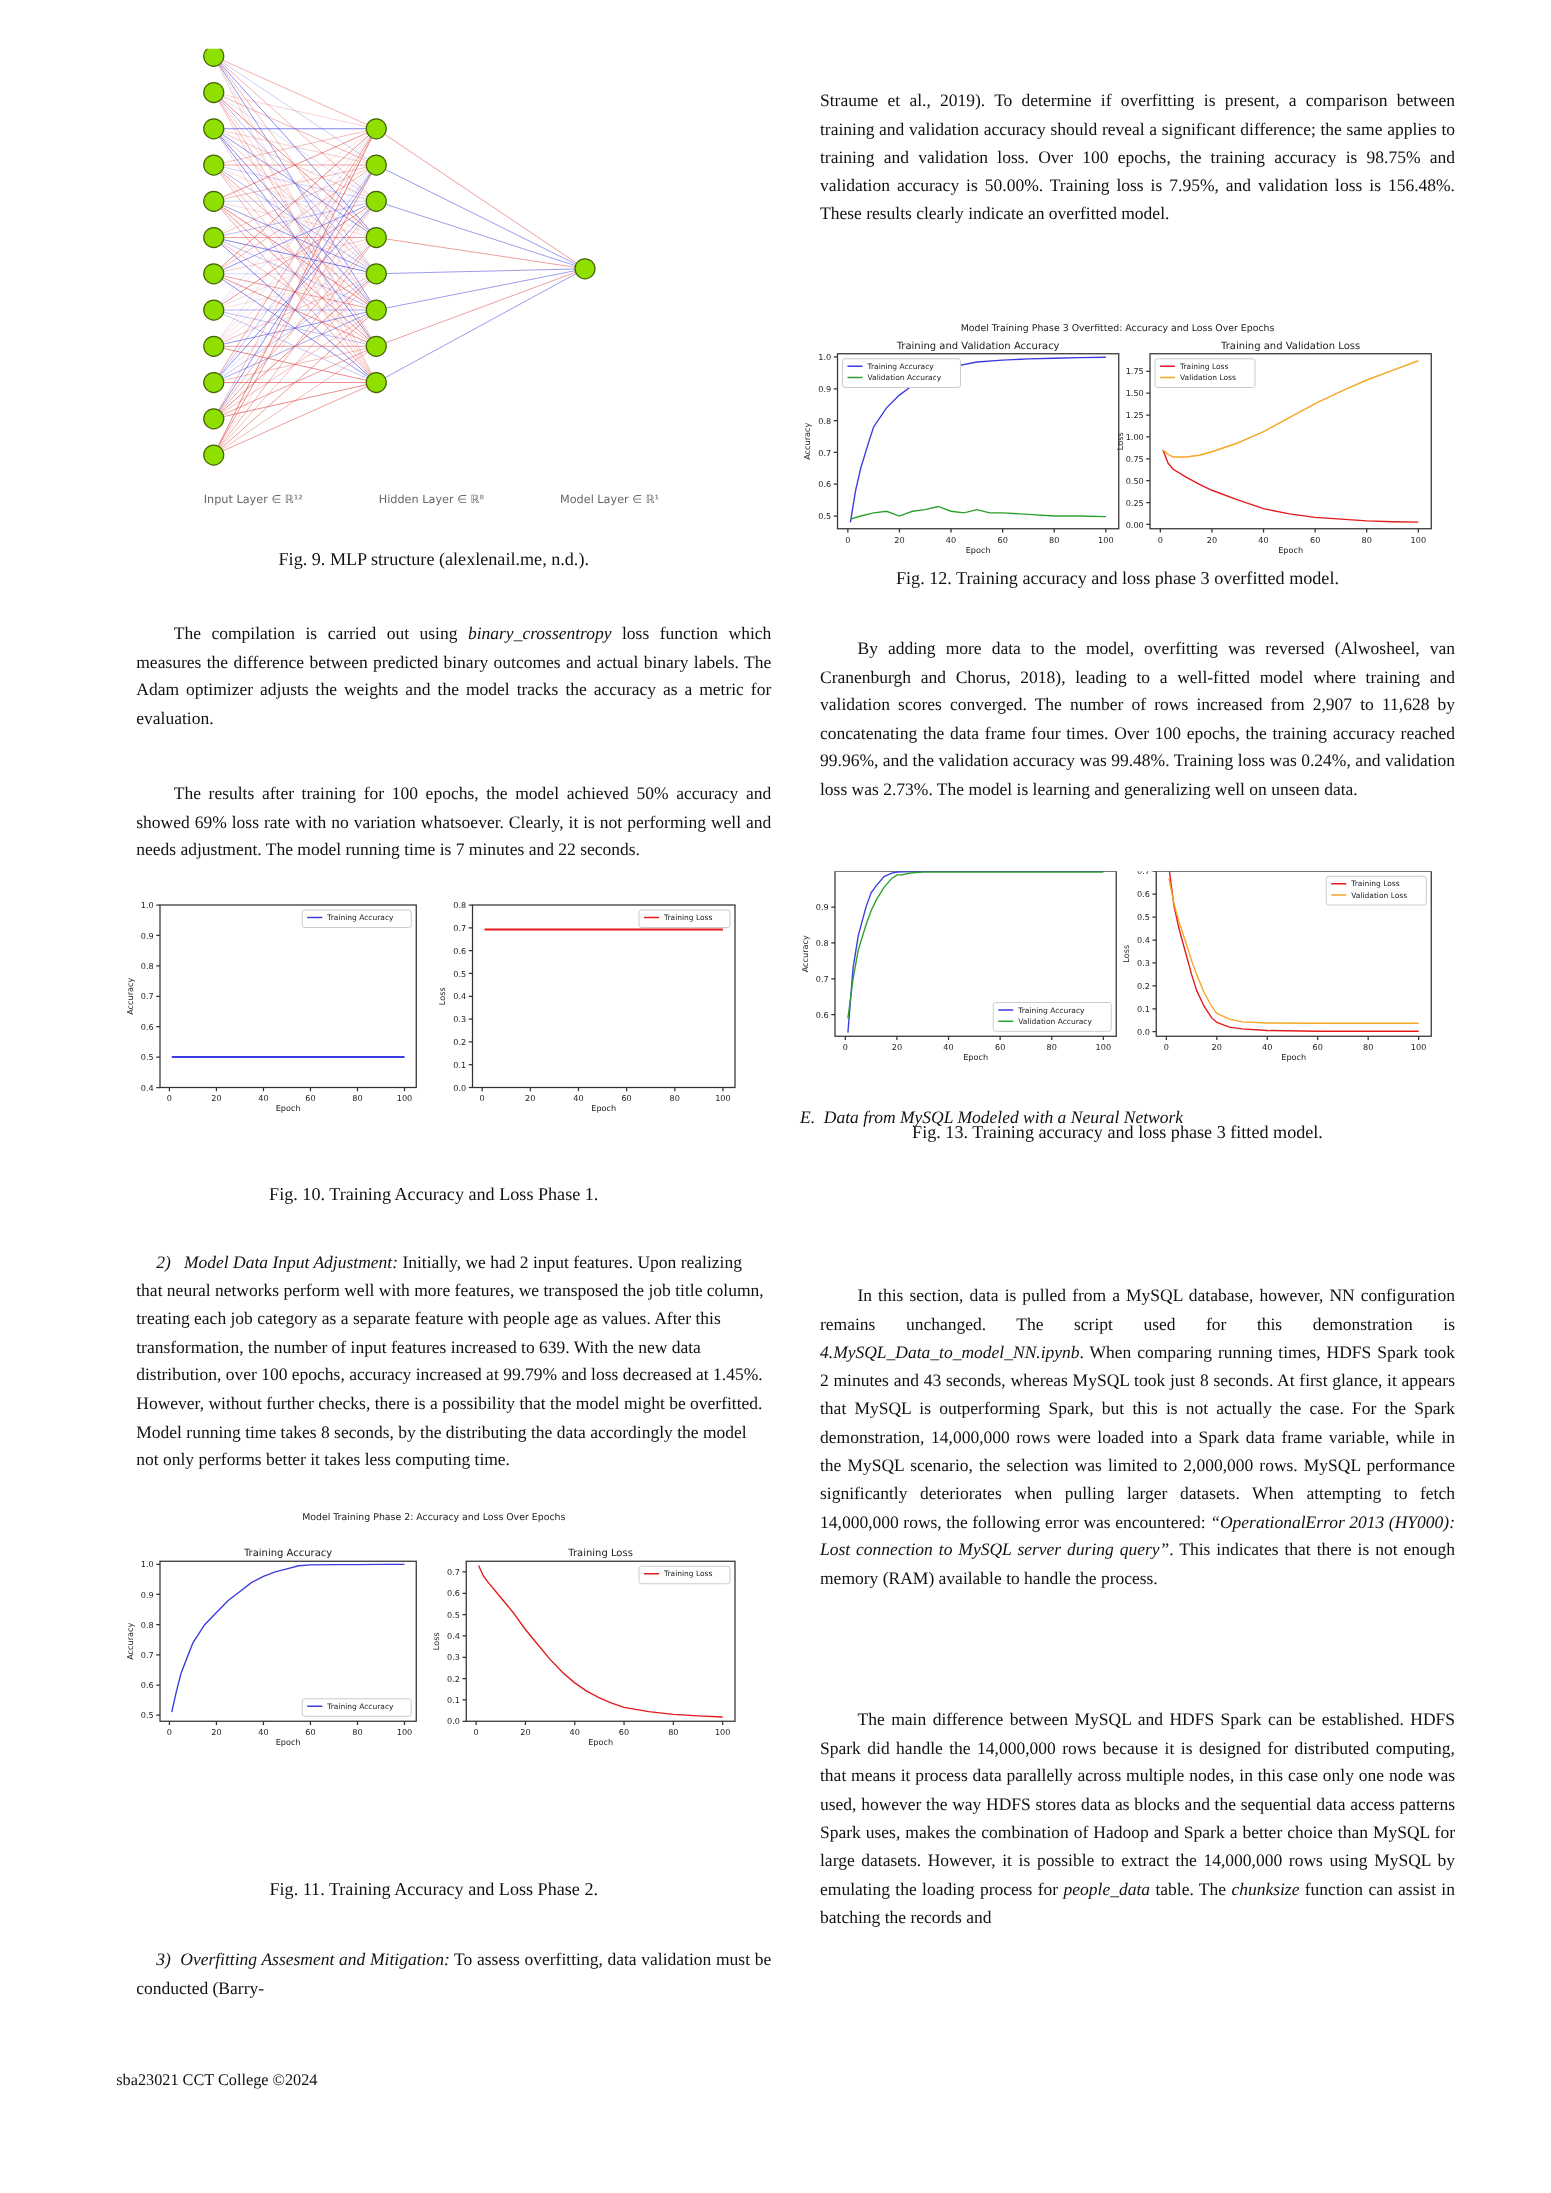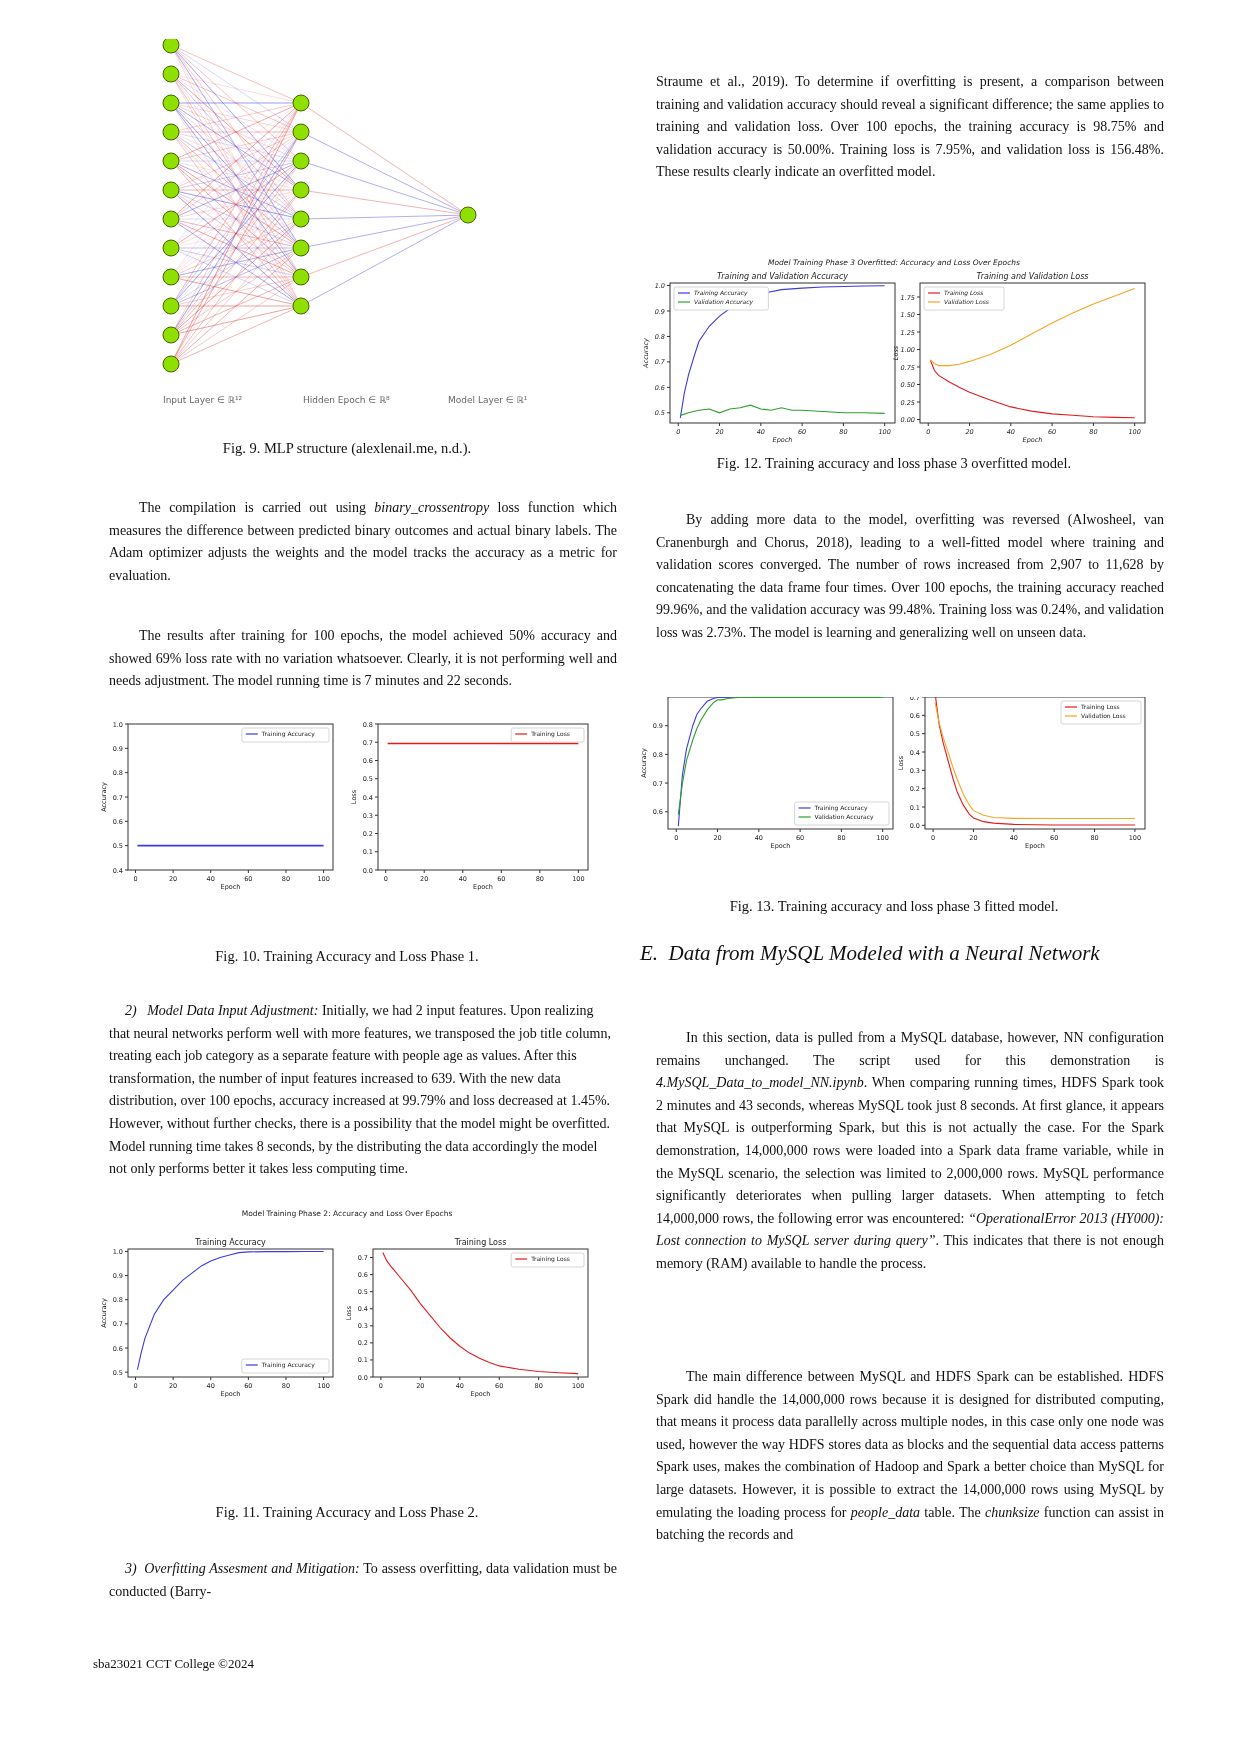--- a/index.html
+++ b/index.html
@@ -139,21 +139,21 @@
         <circle cx="148" cy="93" r="8" fill="#8fe000" stroke="#446600" stroke-width="1"></circle>
         <circle cx="148" cy="122" r="8" fill="#8fe000" stroke="#446600" stroke-width="1"></circle>
         <circle cx="148" cy="151" r="8" fill="#8fe000" stroke="#446600" stroke-width="1"></circle>
         <circle cx="148" cy="180" r="8" fill="#8fe000" stroke="#446600" stroke-width="1"></circle>
         <circle cx="148" cy="209" r="8" fill="#8fe000" stroke="#446600" stroke-width="1"></circle>
         <circle cx="148" cy="238" r="8" fill="#8fe000" stroke="#446600" stroke-width="1"></circle>
         <circle cx="148" cy="267" r="8" fill="#8fe000" stroke="#446600" stroke-width="1"></circle>
         <circle cx="315" cy="176" r="8" fill="#8fe000" stroke="#446600" stroke-width="1"></circle>
       </svg>
     <div class="abs" style="left:10px;top:356px;font:9px 'DejaVu Sans',sans-serif;color:#666;">Input Layer ∈ ℝ¹²</div>
-    <div class="abs" style="left:150px;top:356px;font:9px 'DejaVu Sans',sans-serif;color:#666;">Hidden Epoch ∈ ℝ⁸</div>
+    <div class="abs" style="left:150px;top:356px;font:9px 'DejaVu Sans',sans-serif;color:#666;">Hidden Layer ∈ ℝ⁸</div>
     <div class="abs" style="left:295px;top:356px;font:9px 'DejaVu Sans',sans-serif;color:#666;">Model Layer ∈ ℝ¹</div>
   </div>
   <div class="cap" style="top:440px;">Fig. 9.   MLP structure (alexlenail.me, n.d.).</div>
 
   <p class="p ind abs" style="top:481px;width:508px;">
     <span>The compilation is carried out using </span><em>binary_crossentropy</em><span> loss function which measures the difference between predicted binary outcomes and actual binary labels. The Adam optimizer adjusts the weights and the model tracks the accuracy as a metric for evaluation.</span>
   </p>
   <p class="p ind abs" style="top:609px;width:508px;">The results after training for 100 epochs, the model achieved 50% accuracy and showed 69% loss rate with no variation whatsoever. Clearly, it is not performing well and needs adjustment. The model running time is 7 minutes and 22 seconds.</p>
 
   <div class="abs" style="left:0;top:720px;width:508px;height:172px;">
@@ -330,21 +330,21 @@
   <p class="p abs" style="top:1542px;width:508px;text-indent:16px;">
     <span class="sub">3)</span>&nbsp;&nbsp;<span class="sub">Overfitting Assesment and Mitigation:</span><span> To assess overfitting, data validation must be conducted (Barry-</span>
   </p>
 
   <div class="abs" style="top:1656px;font-size:13px;">sba23021 CCT College ©2024</div>
 </div>
 
 <div class="col" style="left:640px;width:508px;">
   <p class="p abs" style="top:55px;width:508px;">Straume et al., 2019). To determine if overfitting is present, a comparison between training and validation accuracy should reveal a significant difference; the same applies to training and validation loss. Over 100 epochs, the training accuracy is 98.75% and validation accuracy is 50.00%. Training loss is 7.95%, and validation loss is 156.48%. These results clearly indicate an overfitted model.</p>
 
-  <div class="abs" style="left:0;top:255px;width:508px;height:190px;font-style:italic;">
+  <div class="abs" style="left:0;top:255px;width:508px;height:190px;">
     <svg id="fig12" width="508" height="190">
         <text x="254" y="10" font-size="7.5" text-anchor="middle" fill="#222">Model Training Phase 3 Overfitted: Accuracy and Loss Over Epochs</text>
         <g>
           <rect x="30" y="28" width="225" height="140" fill="none" stroke="#333" stroke-width="1"></rect>
           <text x="142.5" y="24" font-size="8" text-anchor="middle" fill="#222">Training and Validation Accuracy</text>
           <line x1="27" x2="30" y1="157.8181818181818" y2="157.8181818181818" stroke="#333"></line>
           <text x="25" y="160.3181818181818" font-size="6.5" text-anchor="end" fill="#222">0.5</text>
           <line x1="27" x2="30" y1="132.36363636363637" y2="132.36363636363637" stroke="#333"></line>
           <text x="25" y="134.86363636363637" font-size="6.5" text-anchor="end" fill="#222">0.6</text>
           <line x1="27" x2="30" y1="106.90909090909093" y2="106.90909090909093" stroke="#333"></line>
@@ -503,21 +503,21 @@
             <line x1="425" x2="437" y1="10" y2="10" stroke="#e31a1c" stroke-width="1.2"></line>
             <text x="441" y="12" font-size="6" text-anchor="start" fill="#222">Training Loss</text>
             <line x1="425" x2="437" y1="19" y2="19" stroke="#f5a623" stroke-width="1.2"></line>
             <text x="441" y="21" font-size="6" text-anchor="start" fill="#222">Validation Loss</text>
           </g>
         </g>
       </svg>
   </div>
   <div class="cap" style="top:898px;">Fig. 13. Training accuracy and loss phase 3 fitted model.</div>
 
-  <div class="abs sub" style="top:941px;font-size:21px;white-space:pre;">E.  Data from MySQL Modeled with a Neural Network</div>
+  <div class="abs sub" style="top:887px;font-size:14px;white-space:pre;">E.  Data from MySQL Modeled with a Neural Network</div>
 
   <p class="p ind abs" style="top:1011px;width:508px;">
     <span>In this section, data is pulled from a MySQL database, however, NN configuration remains unchanged. The script used for this demonstration is </span><em>4.MySQL_Data_to_model_NN.ipynb</em><span>. When comparing running times, HDFS Spark took 2 minutes and 43 seconds, whereas MySQL took just 8 seconds. At first glance, it appears that MySQL is outperforming Spark, but this is not actually the case. For the Spark demonstration, 14,000,000 rows were loaded into a Spark data frame variable, while in the MySQL scenario, the selection was limited to 2,000,000 rows. MySQL performance significantly deteriorates when pulling larger datasets. When attempting to fetch 14,000,000 rows, the following error was encountered: </span><em>“OperationalError 2013 (HY000): Lost connection to MySQL server during query”</em><span>. This indicates that there is not enough memory (RAM) available to handle the process.</span>
   </p>
 
   <p class="p ind abs" style="top:1350px;width:508px;">
     <span>The main difference between MySQL and HDFS Spark can be established. HDFS Spark did handle the 14,000,000 rows because it is designed for distributed computing, that means it process data parallelly across multiple nodes, in this case only one node was used, however the way HDFS stores data as blocks and the sequential data access patterns Spark uses, makes the combination of Hadoop and Spark a better choice than MySQL for large datasets. However, it is possible to extract the 14,000,000 rows using MySQL by emulating the loading process for </span><em>people_data</em><span> table. The </span><em>chunksize</em><span> function can assist in batching the records and</span>
   </p>
 </div>
 

